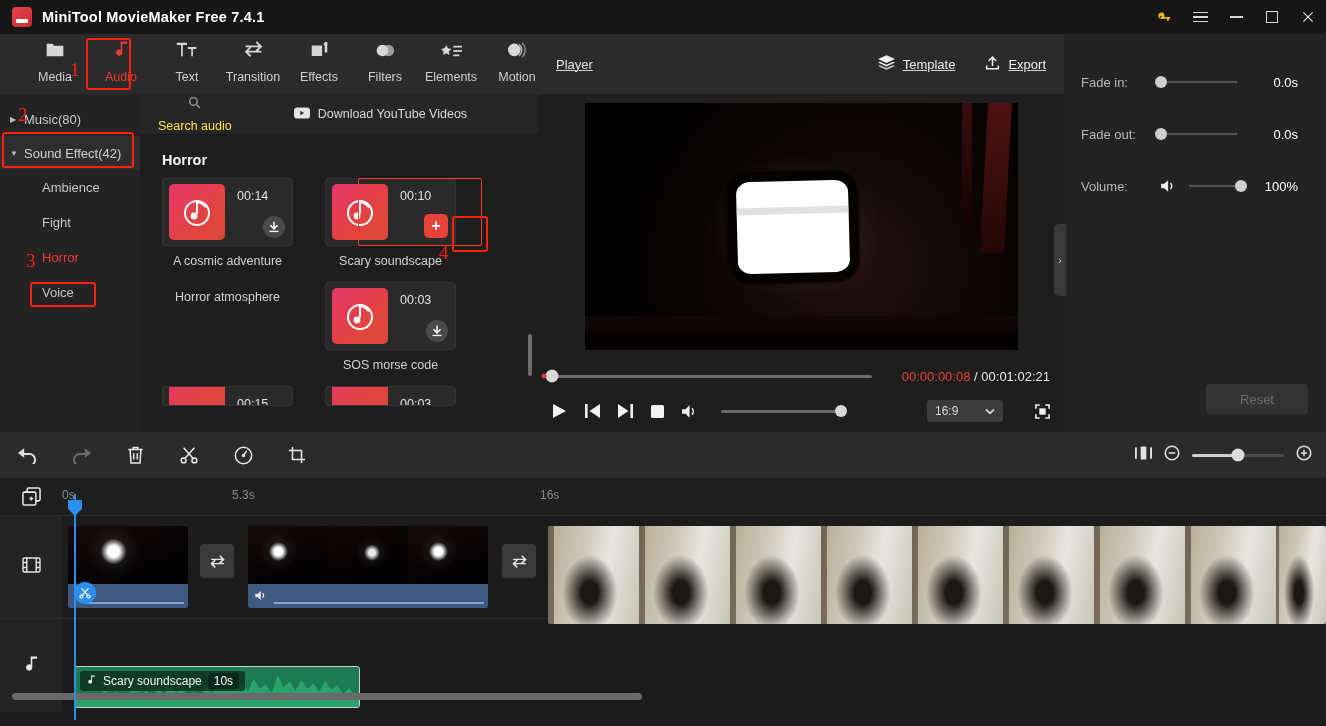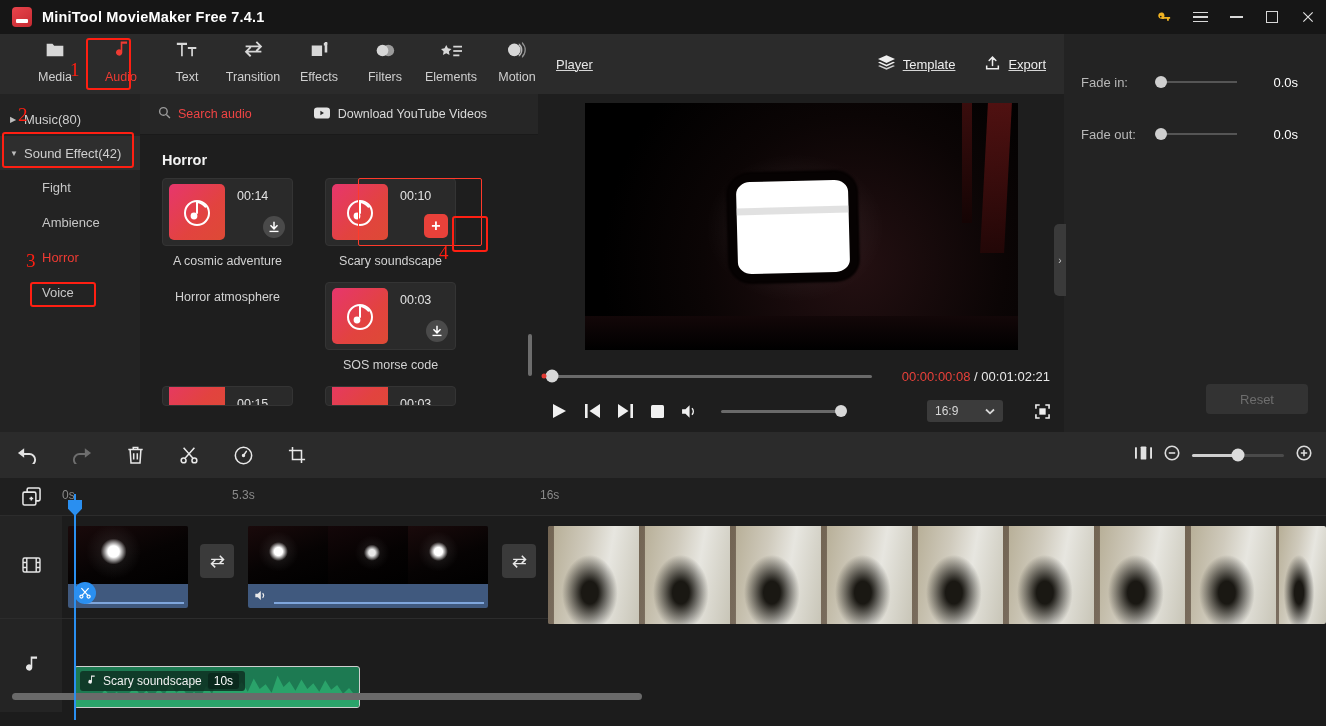--- a/index.html
+++ b/index.html
@@ -81,21 +81,21 @@
 
   
   .listpanel {
     position: absolute; left: 140px; top: 94px; width: 398px; height: 338px;
     background: #1e1e1e;
   }
   .searchbar {
     height: 41px; background: #262626; display: flex; align-items: center;
     border-bottom: 1px solid #1a1a1a;
   }
-  .search-wrap { display: flex; align-items: center; padding-left: 18px; gap: 7px; color: #ef4444; font-size: 12.5px; }
+  .search-wrap { display: flex; align-items: center; padding-left: 18px; gap: 7px; color: #fde047; font-size: 12.5px; flex-direction: column; }
   .dl-yt { display: flex; align-items: center; gap: 8px; margin-left: 62px; color: #d9d9d9; font-size: 12.5px; }
   .sec-title { padding: 17px 0 10px 22px; font-size: 14.5px; font-weight: bold; color: #f2f2f2; }
   .cards { display: flex; flex-wrap: wrap; padding-left: 22px; gap: 14px 32px; }
   .card { width: 131px; position: relative; }
   .card-box {
     width: 131px; height: 68px; background: #2a2a2a; border-radius: 4px;
     border: 1px solid #343434; display: flex; align-items: center; position: relative;
   }
   .card-thumb {
     width: 56px; height: 56px; margin-left: 6px; border-radius: 5px;
@@ -403,24 +403,24 @@
   <div class="sidebar">
     <div class="cat">
       <span class="tri">▶</span>
       <span>Music(80)</span>
     </div>
     <div class="cat selected-grp">
       <span class="tri">▼</span>
       <span>Sound Effect(42)</span>
     </div>
     <div class="sub">
+      <span>Ambience</span>
+    </div>
+    <div class="sub">
       <span>Fight</span>
-    </div>
-    <div class="sub">
-      <span>Ambience</span>
     </div>
     <div class="sub active">
       <span>Horror</span>
     </div>
     <div class="sub">
       <span>Voice</span>
     </div>
   </div>
 
   <div class="listpanel">
@@ -633,20 +633,33 @@
     </div>
 
     <div class="prop-row">
       <div class="lab">Fade out:</div>
       <div class="prop-slider">
         <div class="knob" style="left:0"></div>
       </div>
       <div class="prop-val">0.0s</div>
     </div>
 
+    <div class="prop-row">
+      <div class="lab">Volume:</div>
+      <span style="margin-right:12px;display:flex">
+        <svg width="16" height="14" viewBox="0 0 18 16" fill="#ededed">
+            <path d="M0 5.5h3.6L8 1.3v13.4L3.6 10.5H0z"></path>
+            <path d="M10.6 4.6a5 5 0 0 1 0 6.8" stroke="#ededed" stroke-width="1.6" fill="none"></path>
+          </svg>
+      </span>
+      <div class="prop-slider" style="width:52px">
+        <div class="knob" style="left:52px"></div>
+      </div>
+      <div class="prop-val">100%</div>
+    </div>
 
     <div class="collapse-tab">›</div>
   </div>
 
   <div class="reset-btn">Reset</div>
 
   <div class="tl-toolbar">
     <span class="tt">
       <svg width="21" height="18" viewBox="0 0 22 18" fill="#e2e2e2">
           <path d="M7.5 2L1 7l6.5 5V9h5.5a5 5 0 0 1 0 10H9v2h4a7 7 0 0 0 0-14H7.5z"></path>

